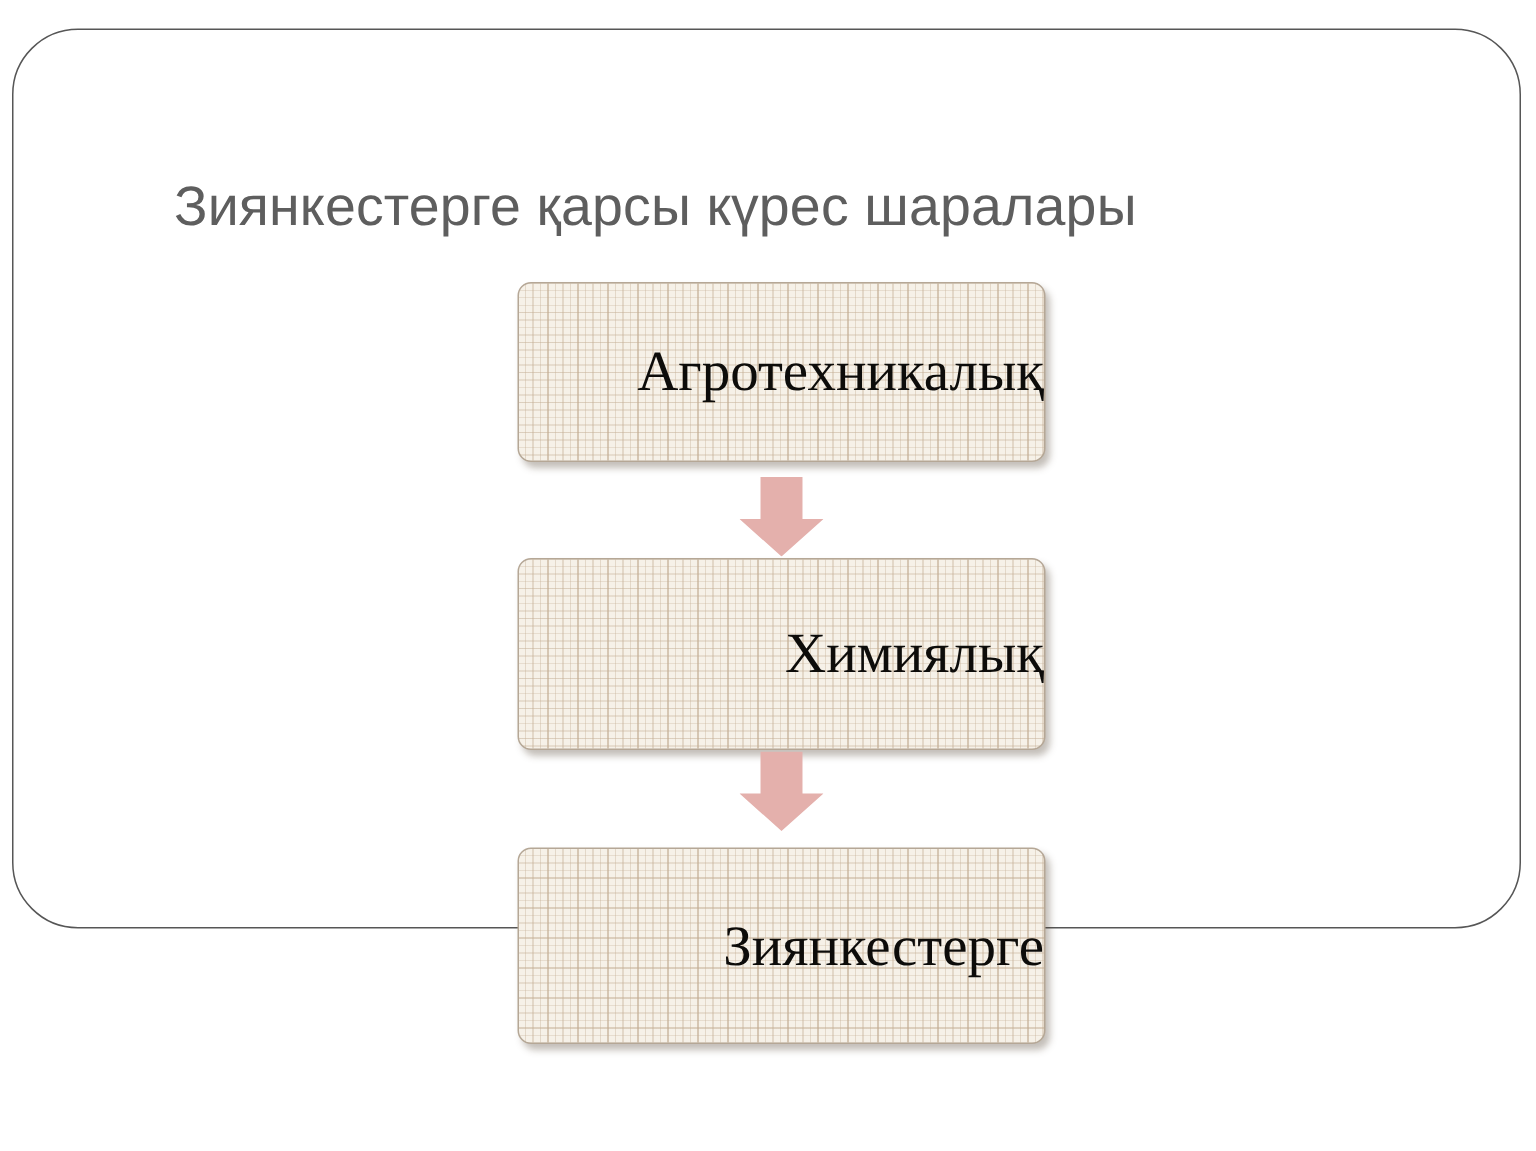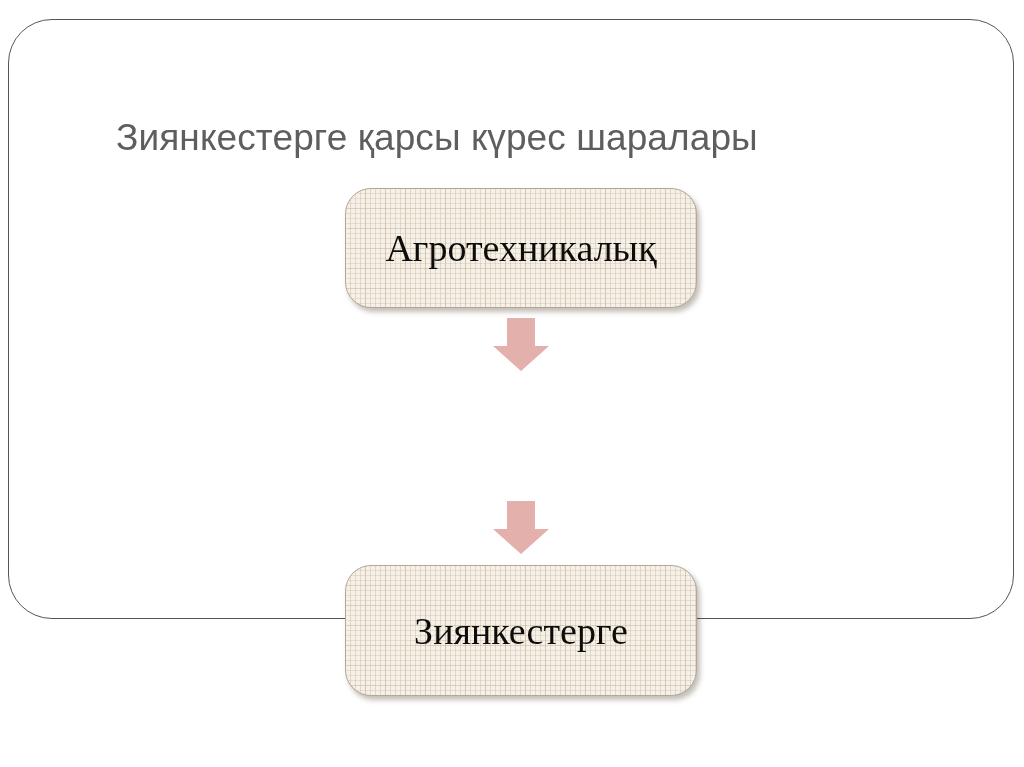--- a/index.html
+++ b/index.html
@@ -55,21 +55,21 @@
     height: 510px;
   }
 
   
   .node {
     position: absolute;
     left: 0;
     width: 352px;
     box-sizing: border-box;
     border: 1.5px solid #b5a796;
-    border-radius: 26px;
+    border-radius: 9px;
     background-color: #f6f1e8;
     
     background-image:
       repeating-linear-gradient(to right,
         rgba(196,174,148,0.00) 0px,
         rgba(196,174,148,0.00) 4px,
         rgba(196,174,148,0.38) 4px,
         rgba(196,174,148,0.38) 5px),
       repeating-linear-gradient(to bottom,
         rgba(196,174,148,0.00) 0px,
@@ -82,21 +82,21 @@
         rgba(176,150,120,0.30) 19px,
         rgba(176,150,120,0.30) 20px),
       repeating-linear-gradient(to bottom,
         rgba(176,150,120,0.00) 0px,
         rgba(176,150,120,0.00) 19px,
         rgba(176,150,120,0.22) 19px,
         rgba(176,150,120,0.22) 20px);
     box-shadow: 3px 4px 5px rgba(80,64,48,0.34);
     display: flex;
     align-items: center;
-    justify-content: center;
+    justify-content: flex-end;
   }
   .node-label {
     font-family: "Liberation Serif", "DejaVu Serif", serif;
     font-size: 38px;
     font-weight: 400;
     color: #0d0c0a;
     line-height: 1;
     white-space: nowrap;
     text-align: center;
   }
@@ -128,20 +128,23 @@
     <div class="node" id="node-1">
       <span class="node-label">Агротехникалық</span>
     </div>
 
     <div class="arrow" id="arrow-1">
       <svg viewBox="0 0 56 53" xmlns="http://www.w3.org/2000/svg">
         <polygon points="14,0 42,0 42,28 56,28 28,53 0,28 14,28" fill="#e4b0ac"></polygon>
       </svg>
     </div>
 
+    <div class="node" id="node-2">
+      <span class="node-label">Химиялық</span>
+    </div>
 
     <div class="arrow" id="arrow-2">
       <svg viewBox="0 0 56 53" xmlns="http://www.w3.org/2000/svg">
         <polygon points="14,0 42,0 42,28 56,28 28,53 0,28 14,28" fill="#e4b0ac"></polygon>
       </svg>
     </div>
 
     <div class="node" id="node-3">
       <span class="node-label">Зиянкестерге</span>
     </div>

